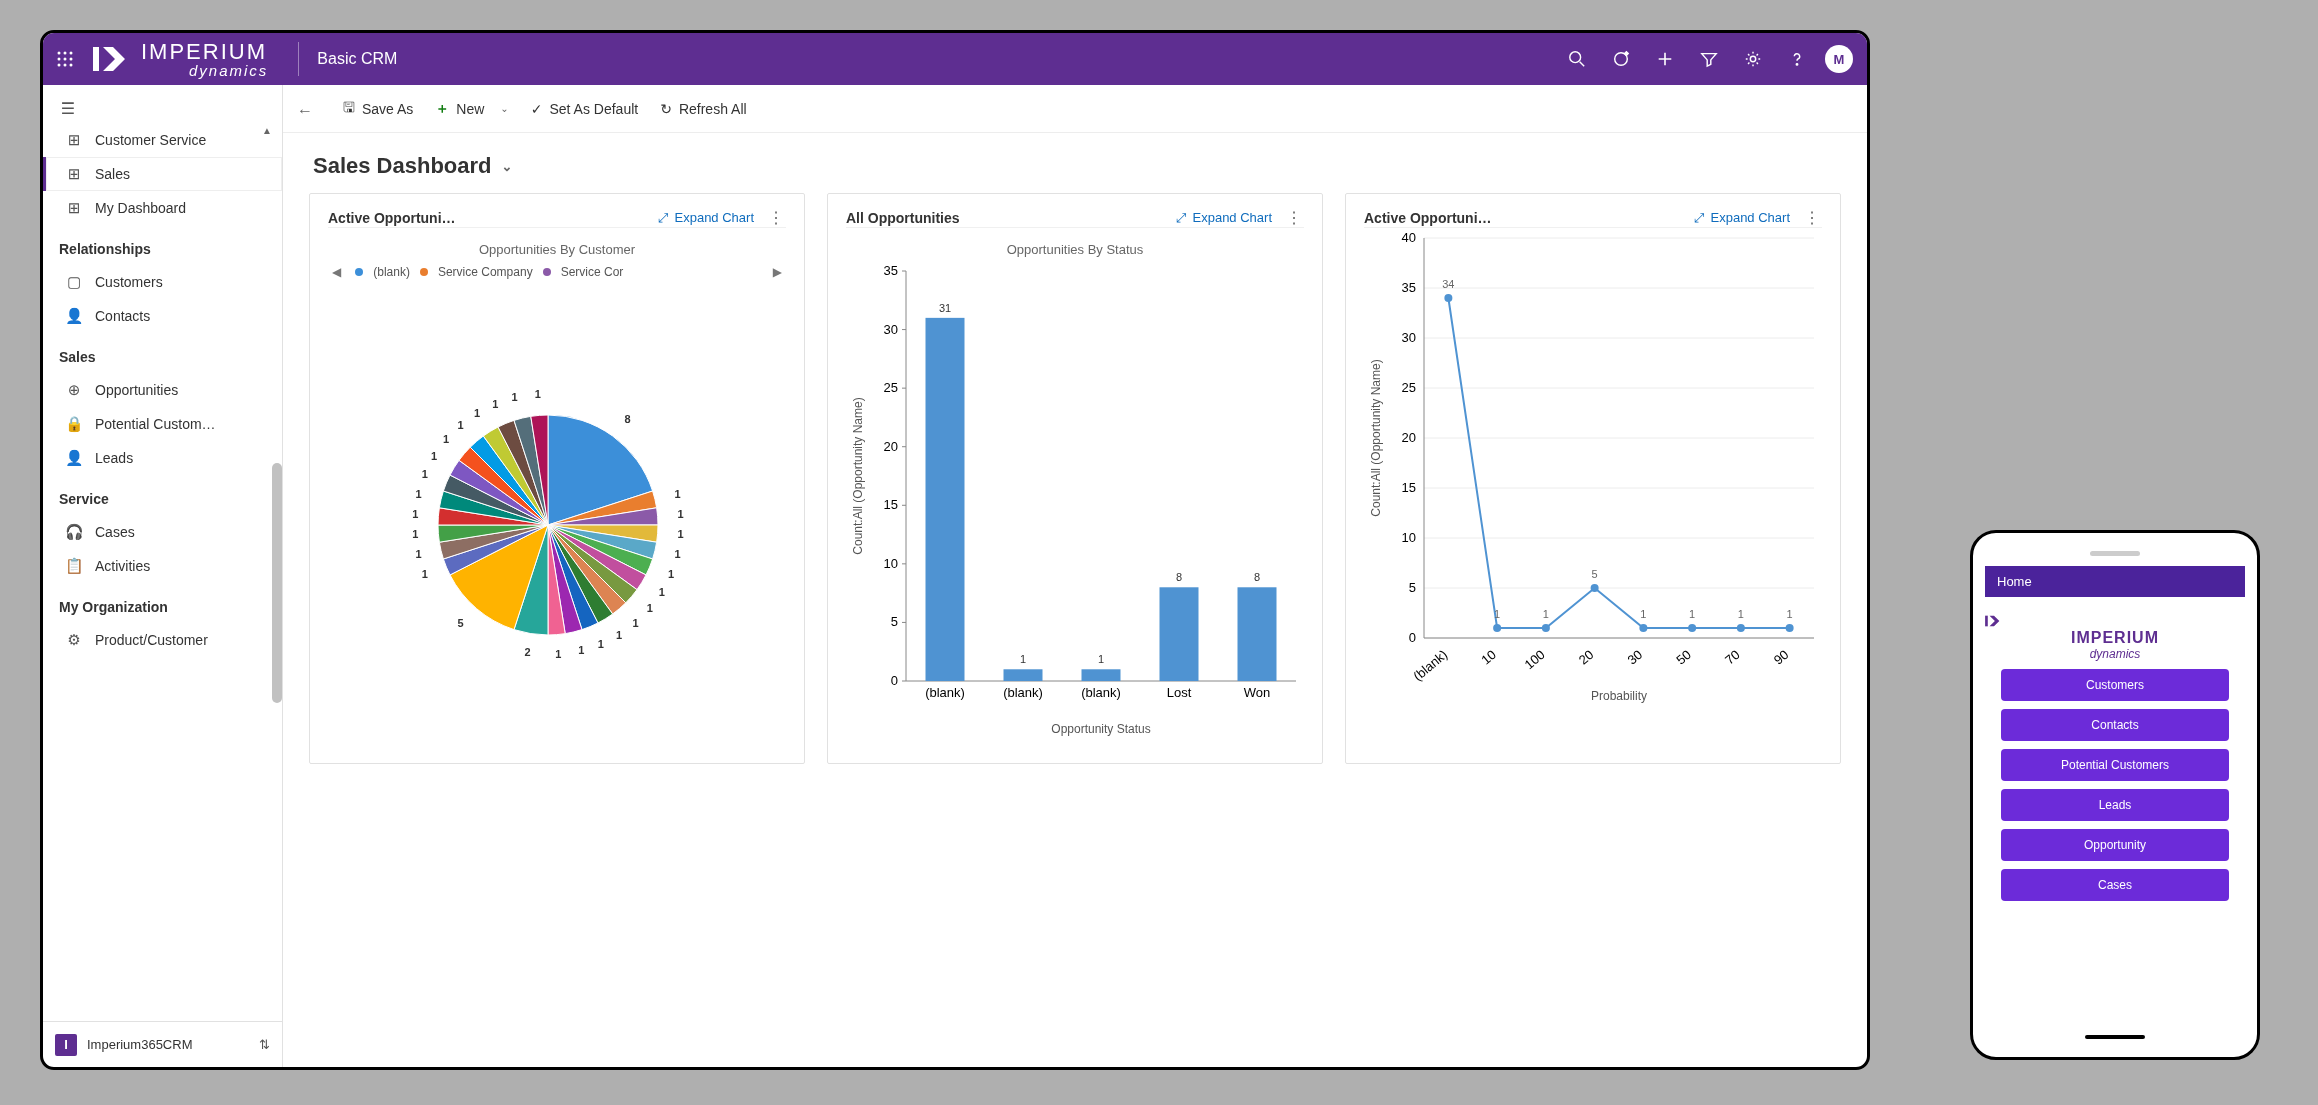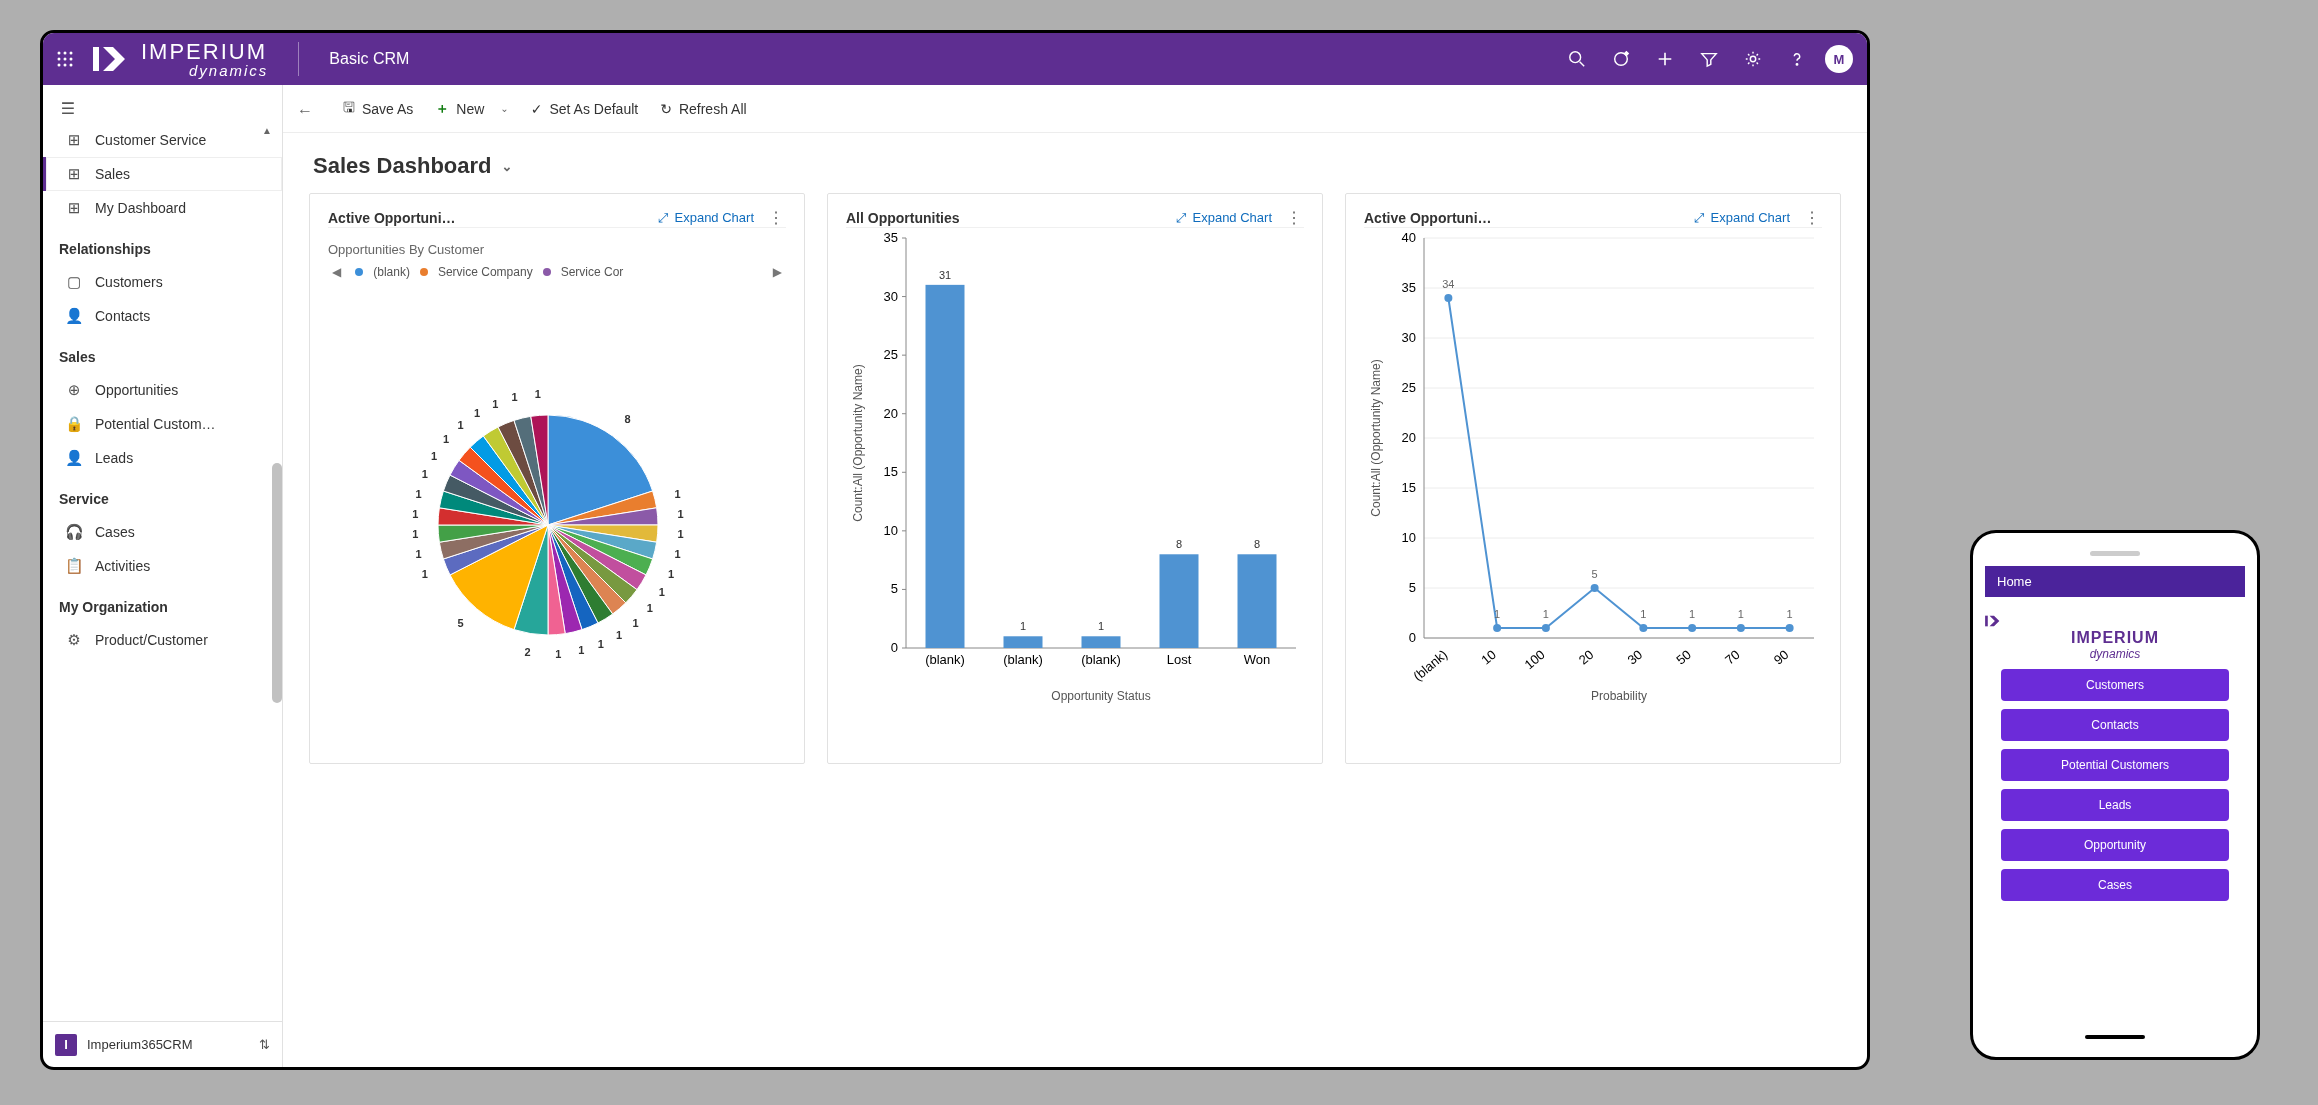--- a/index.html
+++ b/index.html
@@ -14,21 +14,21 @@
     display:flex; flex-direction:column;
   }
   
   .topbar { background:#5E2E91; height:52px; color:#fff; display:flex; align-items:center; padding:0 14px; }
   .waffle { width:30px; text-align:center; font-size:18px; cursor:pointer; }
   .logo { display:flex; align-items:center; gap:8px; margin-left:6px; margin-right:20px;}
   .logo svg { display:block;}
   .logo-text { display:flex; flex-direction:column; line-height:1;}
   .logo-text .l1 { font-size:22px; letter-spacing:2px; font-weight:400;}
   .logo-text .l2 { font-size:15px; font-style:italic; letter-spacing:2px; margin-left:48px;}
-  .appname { font-size:16px; margin-left:10px; padding-left:30px; border-left:1px solid rgba(255,255,255,.4); height:34px; display:flex; align-items:center;}
+  .appname { font-size:16px; margin-left:10px; padding-left:18px; border-left:1px solid rgba(255,255,255,.4); height:34px; display:flex; align-items:center;}
   .topspace { flex:1;}
   .topicon { width:44px; height:44px; display:flex; align-items:center; justify-content:center; cursor:pointer; font-size:18px;}
   .avatar { width:28px; height:28px; border-radius:50%; background:#fff; color:#5E2E91; display:flex; align-items:center; justify-content:center; font-weight:600; font-size:13px; margin-left:6px; overflow:hidden;}
   
   .mainrow { flex:1; display:flex; min-height:0;}
   .sidebar { width:240px; border-right:1px solid #E1E1E1; padding:8px 0 0 0; position:relative; display:flex; flex-direction:column;}
   .hamburger { width:30px; height:30px; margin-left:10px; display:flex; align-items:center; justify-content:center; cursor:pointer; font-size:16px; color:#555;}
   .collapse-up { position:absolute; right:10px; top:40px; font-size:10px; color:#666; cursor:pointer;}
   .navgroup-title { font-size:14px; font-weight:600; color:#333; padding:16px 16px 8px 16px;}
   .navitem { display:flex; align-items:center; gap:12px; padding:8px 16px 8px 22px; cursor:pointer; font-size:14px; color:#333; white-space:nowrap; overflow:hidden; text-overflow:ellipsis;}
@@ -51,21 +51,21 @@
   .page-title { font-size:22px; font-weight:600; padding:20px 30px 14px; display:flex; align-items:center; gap:10px;}
   .page-title .pchev { font-size:13px; color:#666;}
 
   .cards { display:flex; gap:22px; padding:0 26px 20px;}
   .card { flex:1; border:1px solid #E1E1E1; border-radius:2px; background:#fff; padding:14px 18px 18px; min-width:0; box-shadow:0 0 0 rgba(0,0,0,.04);}
   .card-header { display:flex; align-items:center; gap:12px; border-bottom:1px solid #F0F0F0;}
   .card-title { font-weight:600; font-size:14px; color:#333; flex:0 0 auto; max-width:150px; overflow:hidden; text-overflow:ellipsis; white-space:nowrap;}
   .card-spacer { flex:1;}
   .expand-link { color:#0F6CBD; font-size:13px; display:flex; align-items:center; gap:6px; cursor:pointer;}
   .more { color:#666; cursor:pointer; font-size:16px; padding:0 2px;}
-  .subtitle { color:#666; font-size:13px; padding:14px 0 4px;}
+  .subtitle { color:#666; font-size:13px; padding:14px 0 4px;text-align:center;}
 
   
   .legendrow { display:flex; align-items:center; gap:10px; font-size:12px; color:#555; padding:4px 0 6px;}
   .legendrow .arrow { color:#777; cursor:pointer; padding:0 4px;}
   .swatch { width:8px; height:8px; border-radius:50%; display:inline-block;}
   .chartbox { position:relative; width:100%; height:460px;}
   svg { display:block;}
   .yaxis-title { font-size:12px; fill:#555;}
   .xaxis-title { font-size:12px; fill:#555;}
   .pie-label { font-size:11px; fill:#333; font-weight:600;}
@@ -342,20 +342,21 @@
        <div class="card">
          <div class="card-header">
            <div class="card-title">All Opportunities</div>
            <div class="card-spacer"></div>
            <div class="expand-link">
                   <span>⤢</span>
                   <span>Expand Chart</span>
                 </div>
            <div class="more">⋮</div>
          </div>
+         <div class="subtitle">Opportunities By Status</div>
          <div class="chartbox">
            <svg id="bar-svg" width="460" height="480" viewBox="0 0 460 480">
                   <line x1="60" y1="10" x2="60" y2="420" stroke="#888"></line>
                   <line x1="60" y1="420" x2="450" y2="420" stroke="#888"></line>
                   <line x1="56" y1="420" x2="60" y2="420" stroke="#888"></line>
                   <text x="52" y="424" text-anchor="end" class="axis">0</text>
                   <line x1="56" y1="361.42857142857144" x2="60" y2="361.42857142857144" stroke="#888"></line>
                   <text x="52" y="365.42857142857144" text-anchor="end" class="axis">5</text>
                   <line x1="56" y1="302.8571428571429" x2="60" y2="302.8571428571429" stroke="#888"></line>
                   <text x="52" y="306.8571428571429" text-anchor="end" class="axis">10</text>

